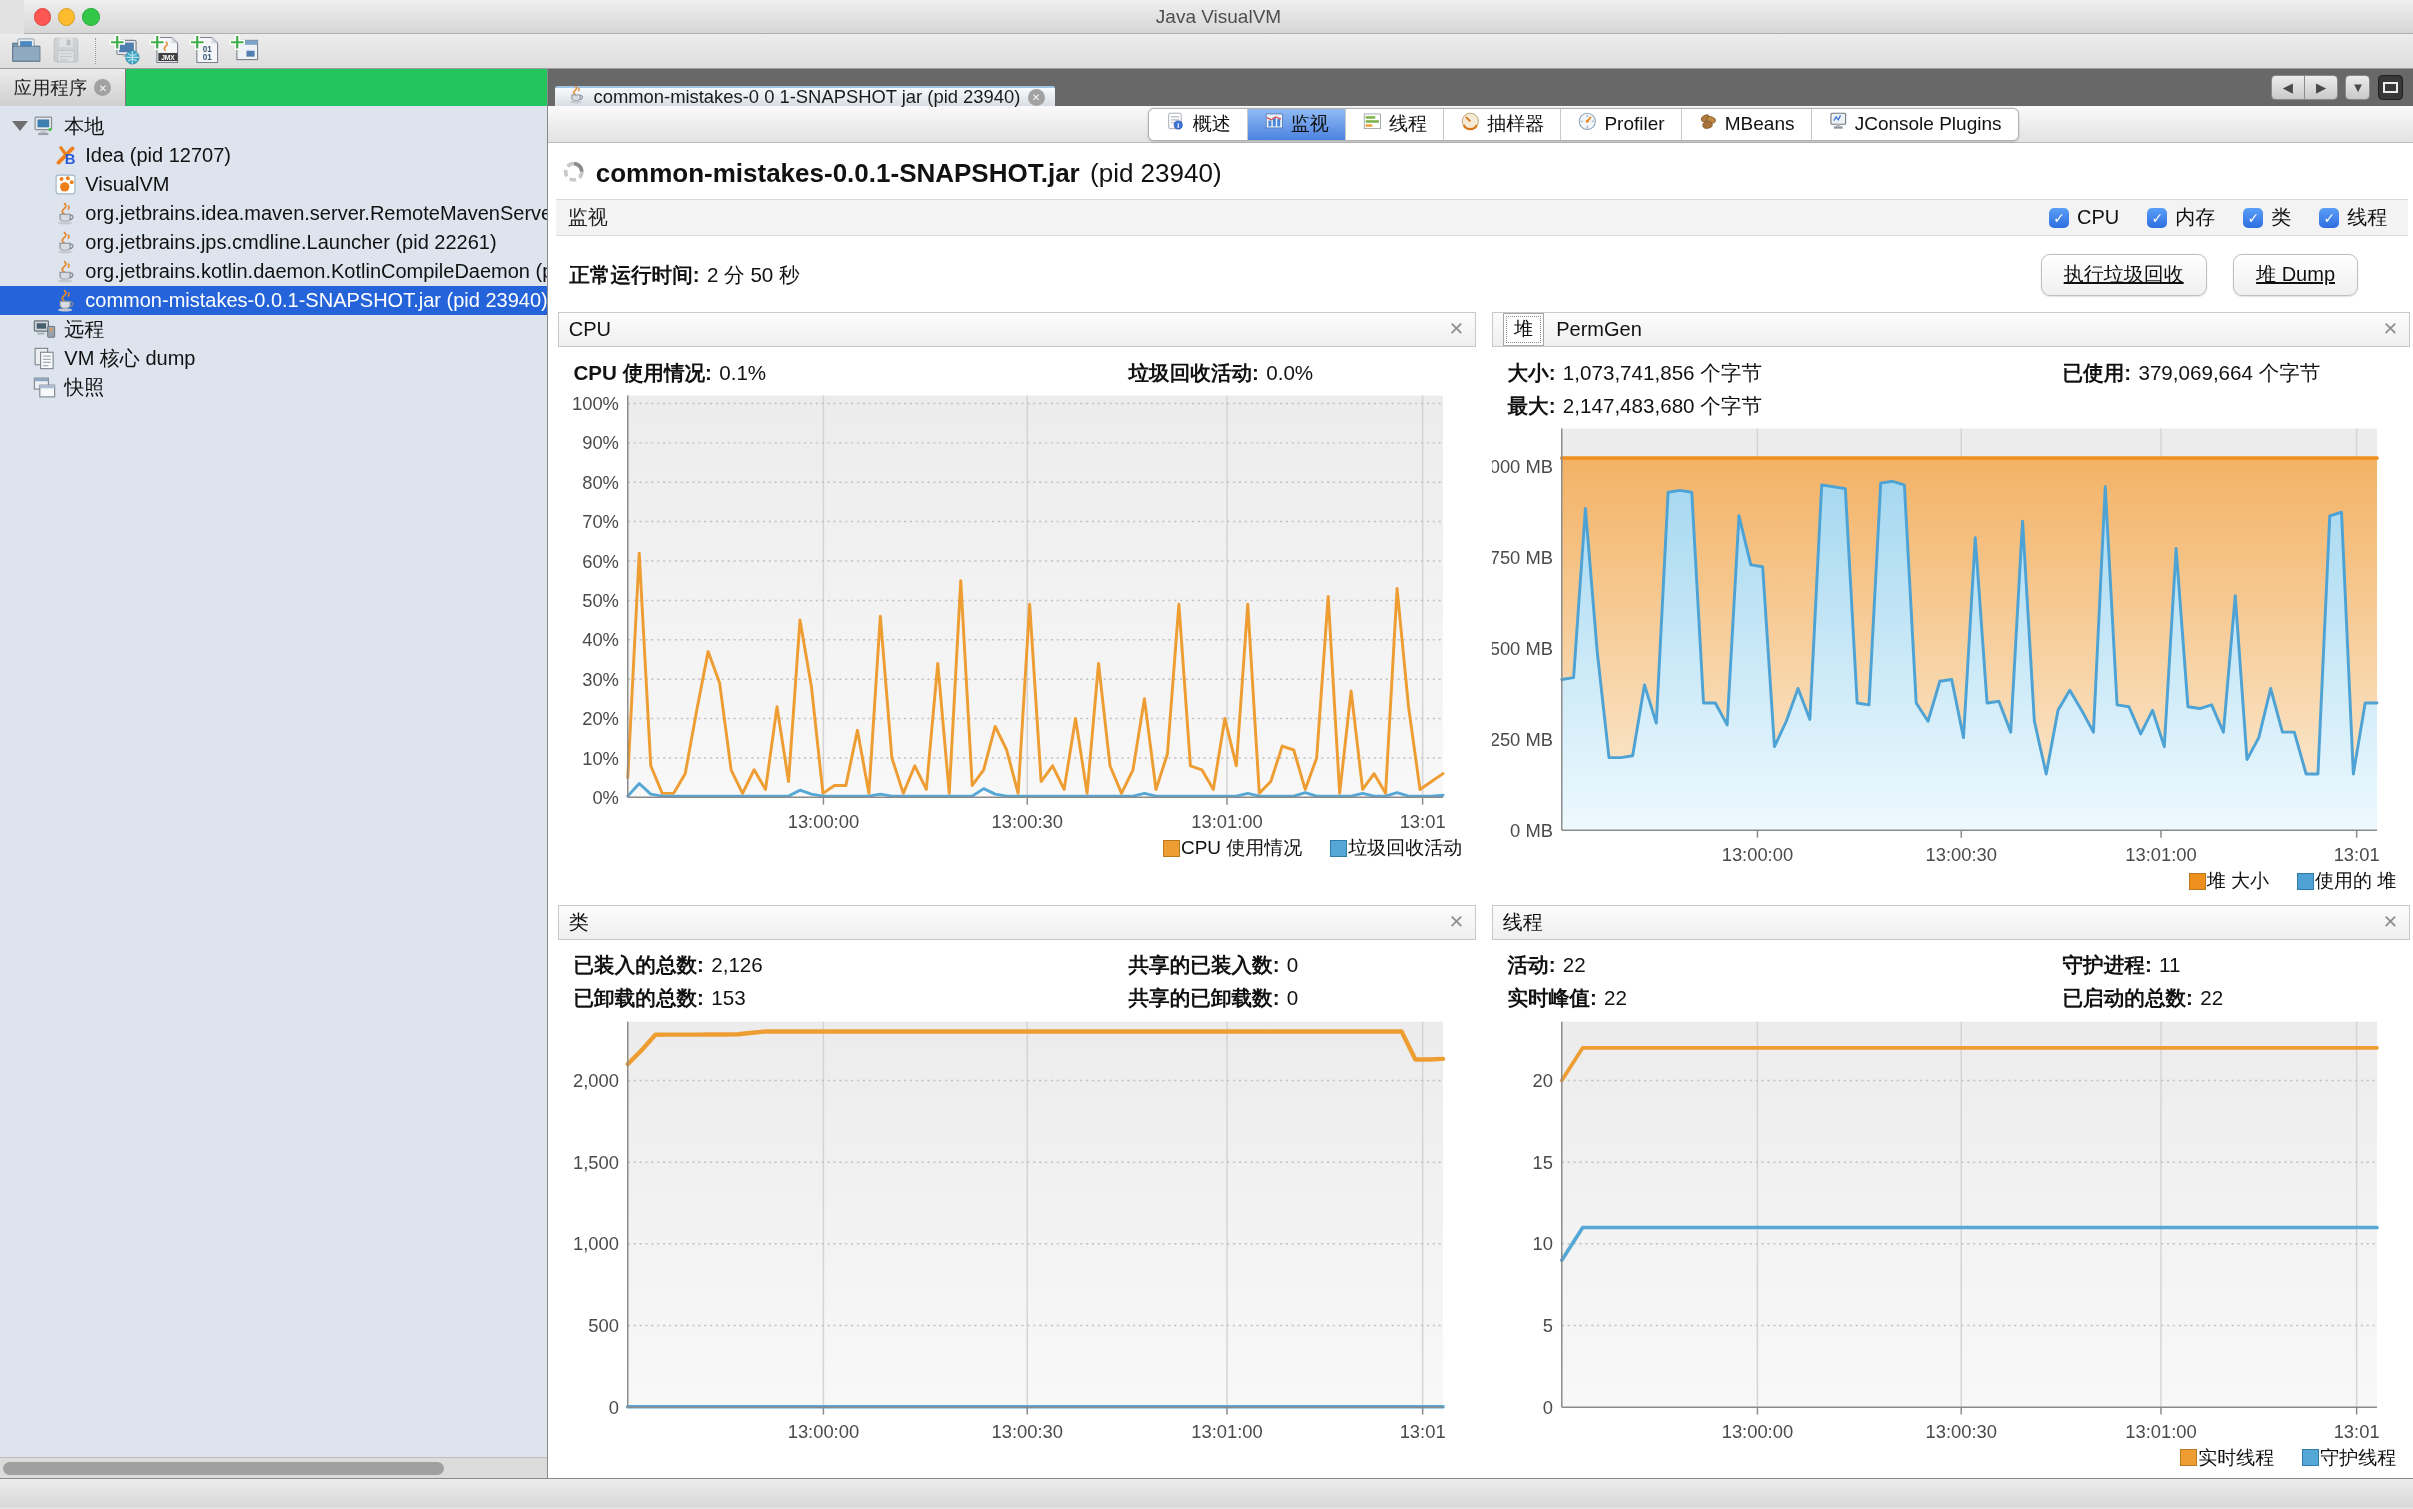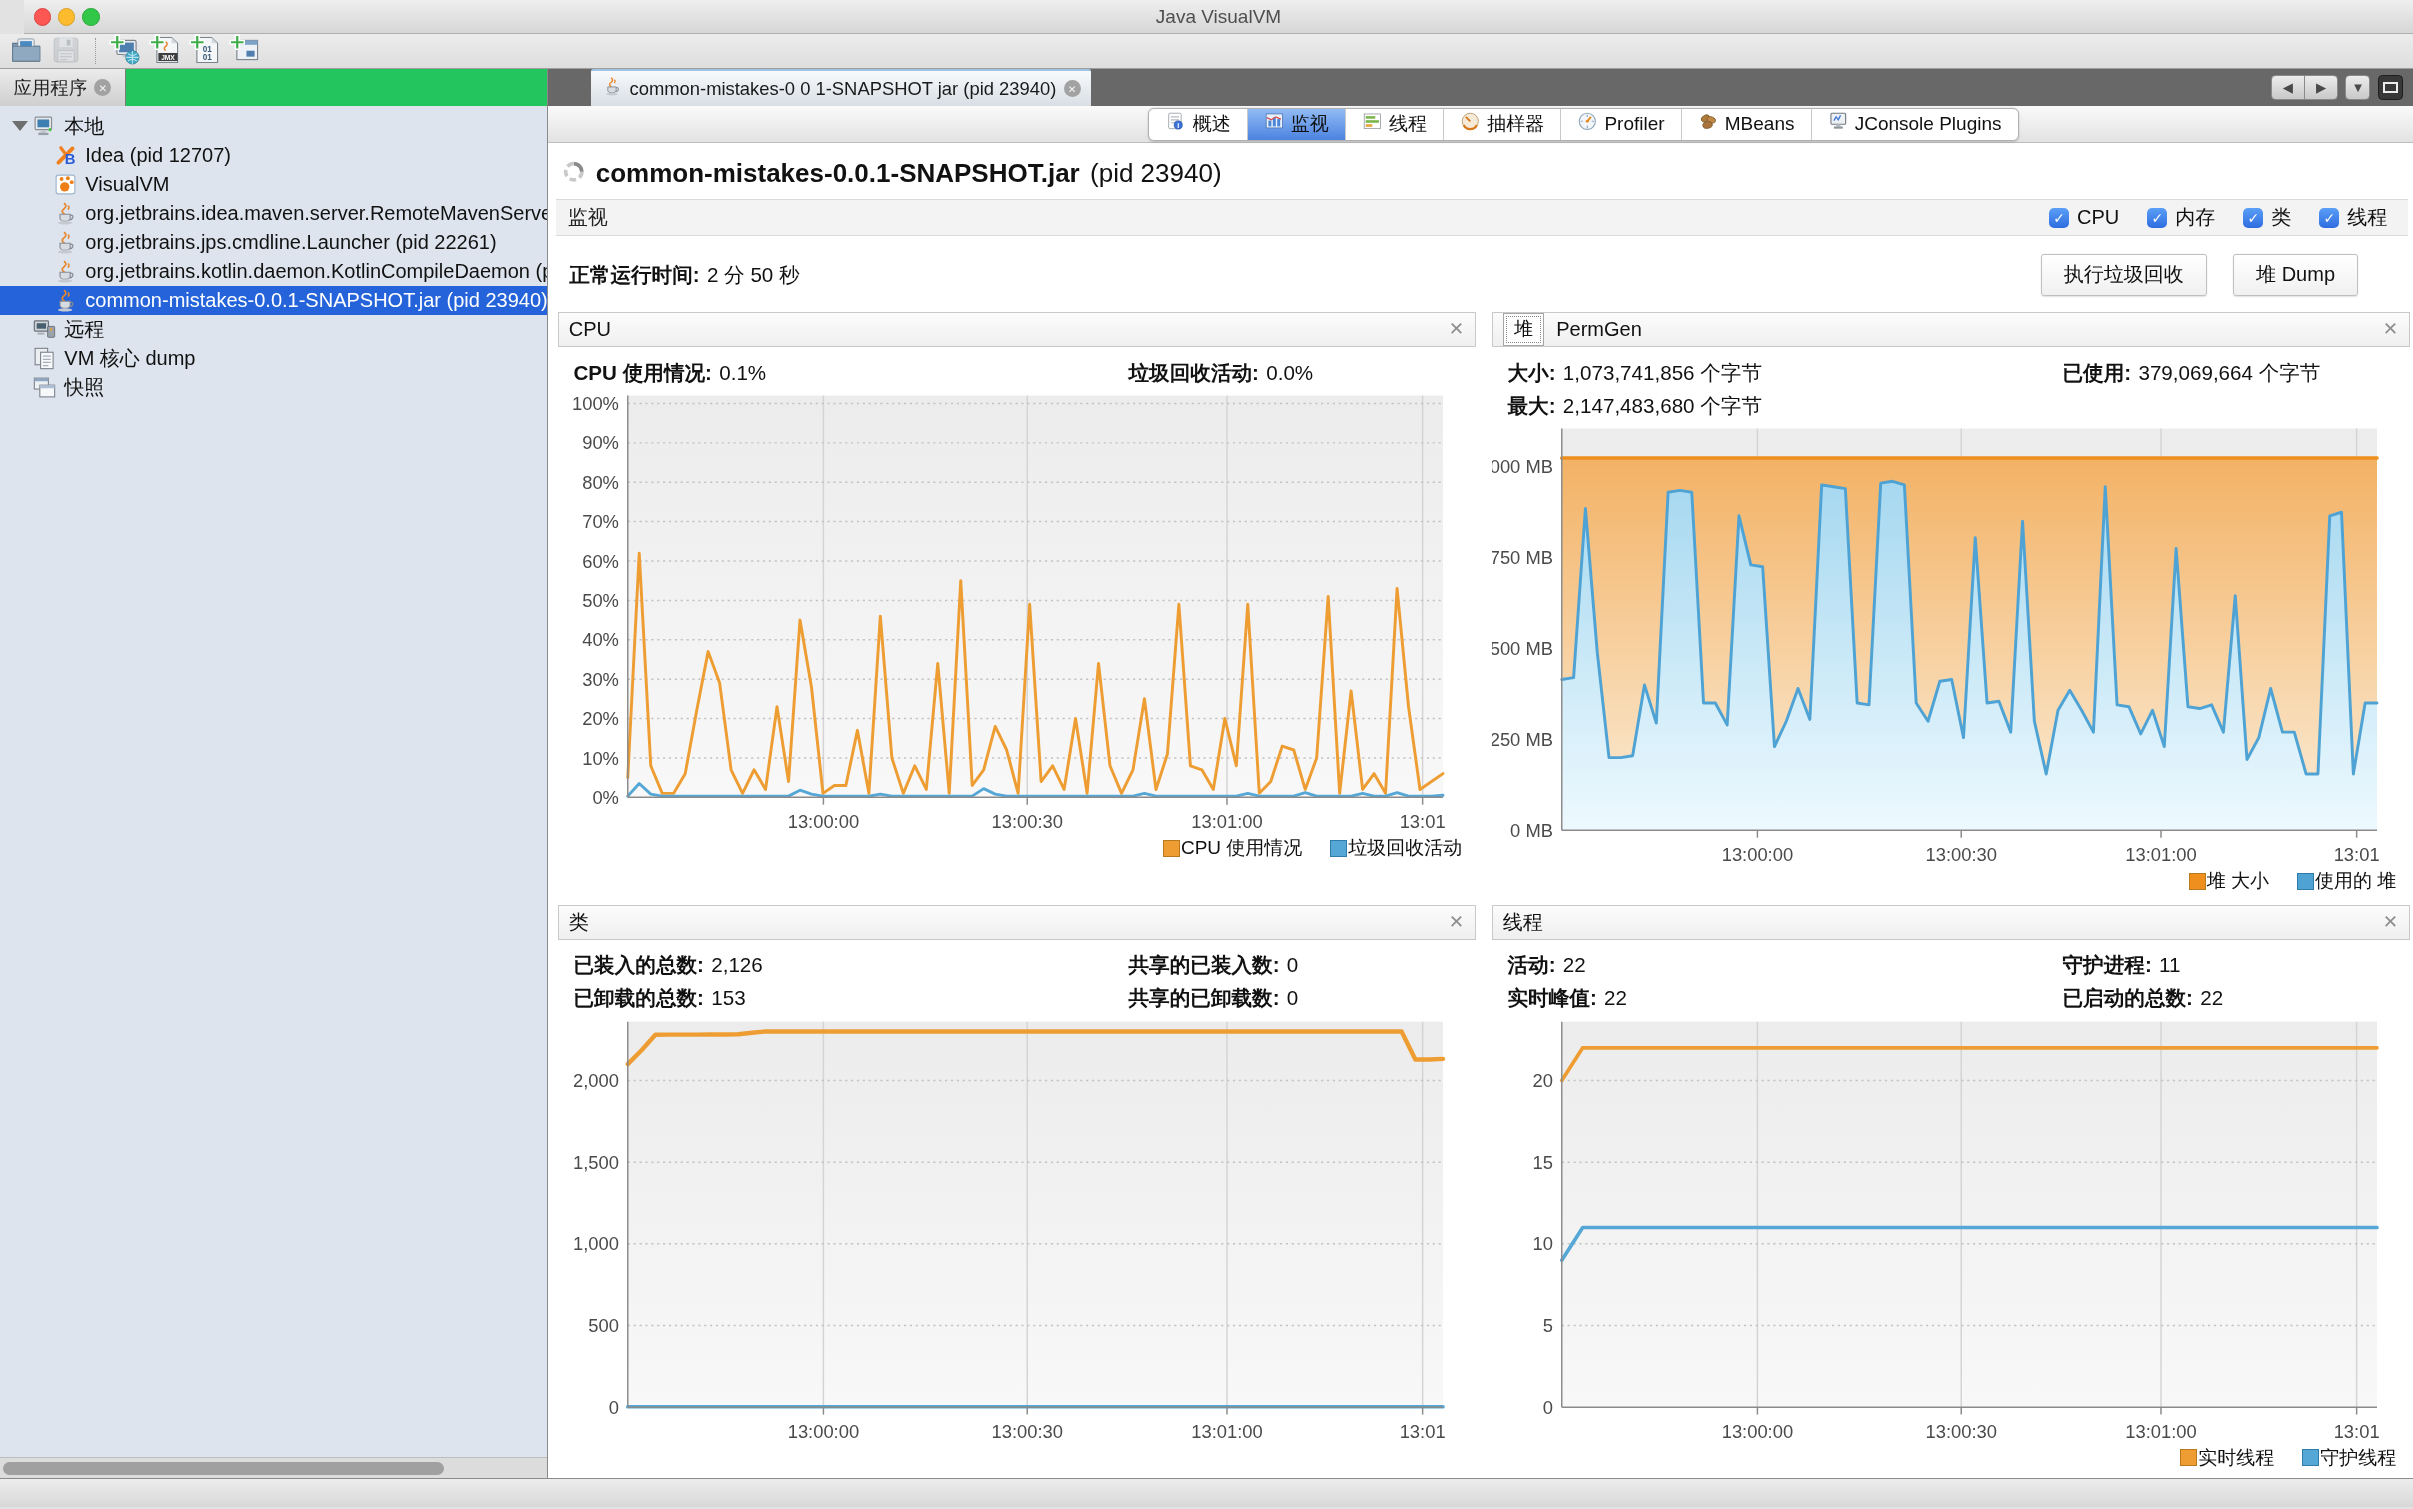--- a/index.html
+++ b/index.html
@@ -54,23 +54,23 @@
   .tree-row .ticon { flex:0 0 auto; display:flex; }
   .hscroll { height:20.6px; background:#dcdcdc; border-top:0.7px solid #bebebe;
     position:relative; flex:0 0 auto; }
   .hthumb { position:absolute; left:2.9px; top:3.7px; width:441px; height:13.2px;
     border-radius:6.6px; background:#a0a0a0; }
 
   
   .main { flex:1 1 auto; display:flex; flex-direction:column; background:#fff; min-width:0; }
   .doc-tabstrip { height:37px; background:#686868; display:flex; align-items:flex-end;
     padding-left:7.3px; position:relative; flex:0 0 auto; }
-  .doc-tab { height:37px; display:inline-flex; align-items:center; gap:7.3px; padding:0 10.3px;
+  .doc-tab { height:20px; display:inline-flex; align-items:center; gap:7.3px; padding:0 10.3px;
     background:linear-gradient(#f8fafc,#d8dee4); border-top:2.2px solid #9fc4e4;
-    border-radius:2.2px 2.2px 0 0; font-size:18.4px; color:#1a1a1a;margin-left:36px; }
+    border-radius:2.2px 2.2px 0 0; font-size:18.4px; color:#1a1a1a; }
   .nav-btns { position:absolute; right:10.3px; top:5.9px; display:flex; align-items:center; gap:7.3px; }
   .nav-btn { width:34px; height:25px; background:linear-gradient(#ececec,#c9c9c9);
     border:0.7px solid #8a8a8a; border-radius:4.4px; display:flex; align-items:center;
     justify-content:center; color:#4a4a4a; font-size:13.2px; }
   .nav-group { display:flex; }
   .nav-group .nav-btn:first-child { border-radius:4.4px 0 0 4.4px; }
   .nav-group .nav-btn:last-child { border-radius:0 4.4px 4.4px 0; margin-left:-0.7px; }
   .nav-btn.small { width:25px; }
   .nav-btn.dark { background:#383838; border-color:#1e1e1e; }
   .win-rect { width:14.7px; height:11px; border:2.2px solid #ececec; display:block; }
@@ -97,23 +97,23 @@
   .sb-checks { margin-left:auto; display:flex; align-items:center; gap:28px; padding-right:8.8px; }
   .chk { display:flex; align-items:center; gap:8px; font-size:20px; }
   .chk-box { width:20px; height:20px; border-radius:5.1px;
     background:linear-gradient(#5a9ff7,#2e6de0); color:#fff; font-size:14px; font-weight:bold;
     display:flex; align-items:center; justify-content:center; }
 
   .uptime-row { margin-top:17.6px; display:flex; align-items:center; padding:0 55px 0 13.2px; }
   .ut-label { font-size:20.6px; font-weight:bold; }
   .ut-value { font-size:20.6px; margin-left:7.3px; }
   .ut-buttons { margin-left:auto; display:flex; gap:26.4px; }
-  .btn { padding:6.6px 22px; border:0.7px solid #bfbfbf; border-radius:3px;
+  .btn { padding:6.6px 22px; border:0.7px solid #bfbfbf; border-radius:9px;
     background:linear-gradient(#ffffff,#f0f0f0); font-size:20px; color:#111;
-    box-shadow:0 0.7px 1.5px rgba(0,0,0,.12); }
+    box-shadow:0 0.7px 1.5px rgba(0,0,0,.12);text-decoration:underline; }
 
   .panels { margin-top:16px; display:grid; grid-template-columns:918px 918px;
     column-gap:16px; row-gap:10.3px; padding-left:1.5px; }
   .panel { width:918px; }
   .panel-header { height:35px; background:linear-gradient(#fcfcfc,#efefef);
     border:0.7px solid #c9c9c9; display:flex; align-items:center; padding:0 10.3px;
     font-size:20px; color:#111; }
   .ph-close { margin-left:auto; color:#8f8f8f; font-size:18.4px; }
   .ph-tab { background:#fff; border:0.7px solid #a6a6a6; padding:2.2px 10.3px; margin-right:11.8px;
     outline:1.5px dotted #888; outline-offset:-4.4px; font-size:19px; }

